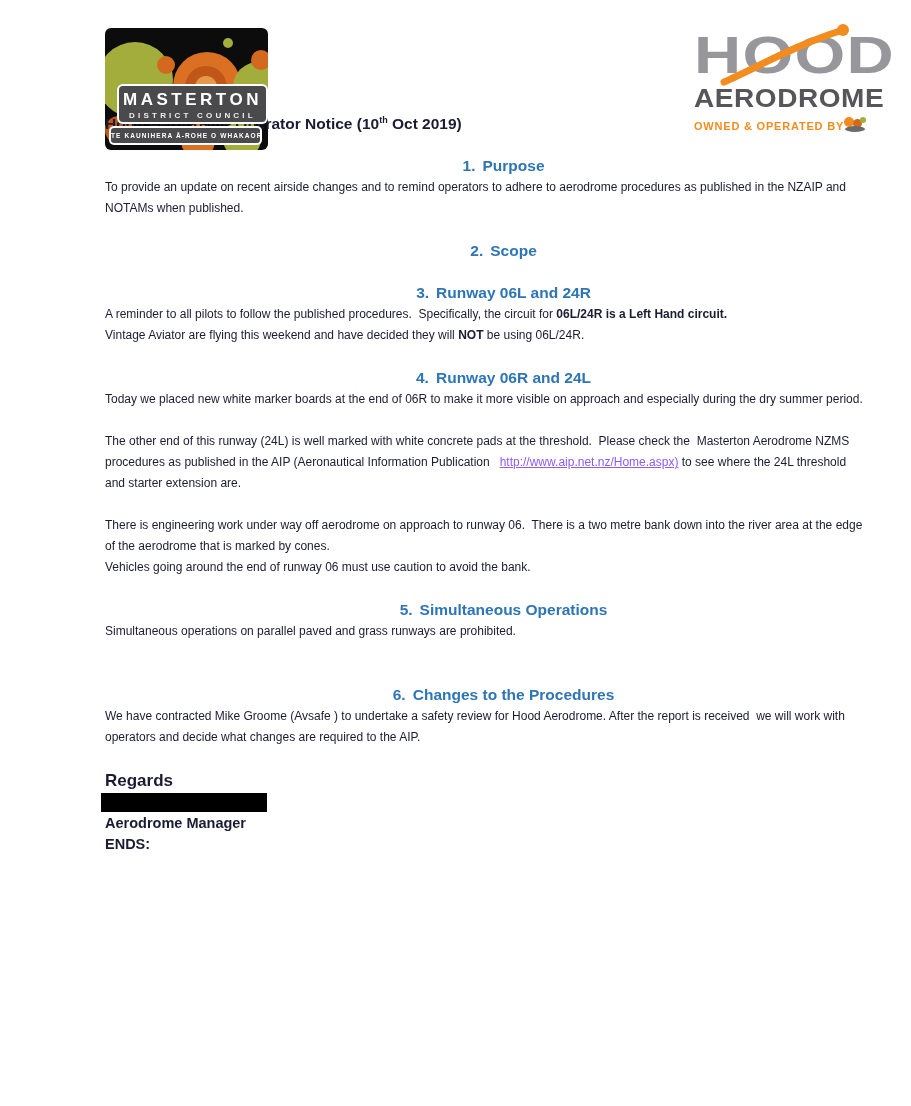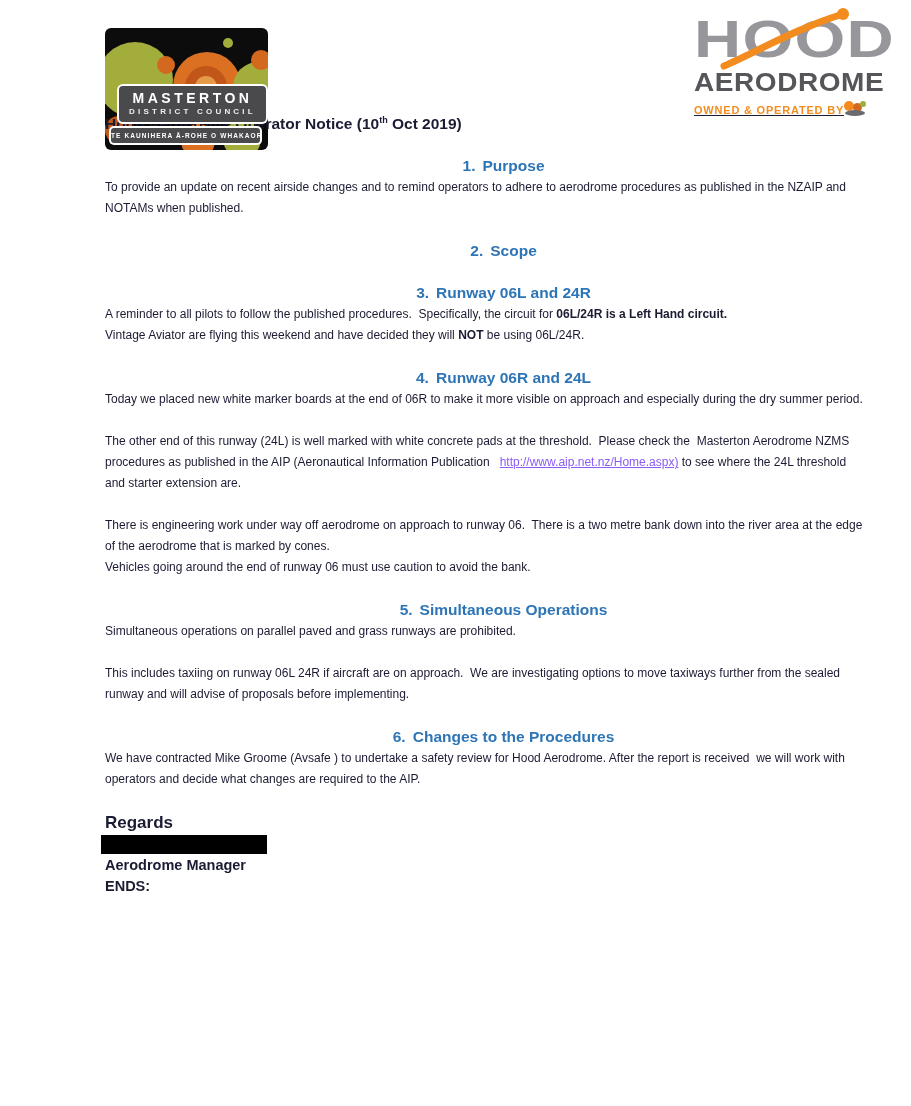--- a/index.html
+++ b/index.html
@@ -16,29 +16,29 @@
   .c-orange-ring{left:80px;top:38px;width:42px;height:42px;background:#C05618;}
   .c-orange-core{left:90px;top:48px;width:22px;height:22px;background:#E59A4A;}
   .c-olive-right{left:128px;top:34px;width:50px;height:50px;background:#A3AD3C;}
   .c-odot2{left:146px;top:22px;width:20px;height:20px;background:#D2691F;}
   .c-odot3{left:118px;top:10px;width:10px;height:10px;background:#A3AD3C;}
   .c-obl{left:0px;top:88px;width:28px;height:28px;background:#C05A1C;}
   .c-obm{left:76px;top:96px;width:34px;height:34px;background:#DB7023;}
   .c-obr{left:118px;top:92px;width:38px;height:38px;background:#A3AD3C;}
   .mdc-banner{position:absolute;left:14px;right:2px;top:58px;height:36px;background:#4A4A4C;
               border-radius:4px;box-shadow:0 0 0 2px #fff;z-index:2;text-align:center;}
-  .mdc-banner .l1{font-size:14px;font-weight:700;letter-spacing:3.5px;color:#fff;margin-top:4px;white-space:nowrap;}
+  .mdc-banner .l1{font-size:17px;font-weight:700;letter-spacing:3.5px;color:#fff;margin-top:4px;white-space:nowrap;}
   .mdc-banner .l2{font-size:8px;font-weight:700;letter-spacing:3.2px;color:#eee;margin-top:1px;white-space:nowrap;}
   .mdc-banner2{position:absolute;left:6px;right:8px;top:100px;height:15px;background:#4A4A4C;
                border-radius:3px;box-shadow:0 0 0 2px #fff;z-index:2;text-align:center;
                font-size:6.5px;font-weight:700;letter-spacing:1.1px;color:#fff;line-height:15px;
                overflow:hidden;white-space:nowrap;}
 
   
-  .hood-logo{position:absolute;left:694px;top:14px;width:216px;height:106px;text-decoration:underline;}
+  .hood-logo{position:absolute;left:694px;top:30px;width:216px;height:106px;}
   .hood-word{display:inline-block;font-size:51px;line-height:52px;font-weight:700;
              color:#97979B;letter-spacing:1px;transform:scaleX(1.28);transform-origin:left;}
   .hood-swoosh{position:absolute;left:0;top:-8px;width:216px;height:68px;pointer-events:none;}
   .hood-word2{display:inline-block;font-size:25px;line-height:28px;font-weight:700;color:#55555A;
               letter-spacing:0.5px;transform:scaleX(1.12);transform-origin:left;margin-top:2px;white-space:nowrap;}
   .hood-tagline{display:flex;align-items:center;margin-top:5px;}
   .hood-tagline .txt{font-size:11px;font-weight:700;color:#F28C1E;letter-spacing:0.8px;white-space:nowrap;}
   .mini-logo{position:relative;width:22px;height:17px;}
   .mini-logo i{position:absolute;border-radius:50%;}
   .mini-o1{left:0;top:0;width:10px;height:10px;background:#F28C1E;}
@@ -127,21 +127,20 @@
         <div class="sec-heading"><span class="sec-num">4.</span><span>Runway 06R and 24L</span></div>
         <p class="para"><span>Today we placed new white marker boards at the end of 06R to make it more visible on approach and especially during the dry summer period.</span></p>
         <div class="gap"></div>
         <p class="para"><span>The other end of this runway (24L) is well marked with white concrete pads at the threshold.  Please check the  Masterton Aerodrome NZMS procedures as published in the AIP (Aeronautical Information Publication   </span><a class="link" href="#">http://www.aip.net.nz/Home.aspx)</a><span> to see where the 24L threshold  and starter extension are.</span></p>
         <div class="gap"></div>
         <p class="para"><span>There is engineering work under way off aerodrome on approach to runway 06.  There is a two metre bank down into the river area at the edge of the aerodrome that is marked by cones.
 Vehicles going around the end of runway 06 must use caution to avoid the bank.</span></p>
         <div class="sec-heading"><span class="sec-num">5.</span><span>Simultaneous Operations</span></div>
         <p class="para"><span>Simultaneous operations on parallel paved and grass runways are prohibited.</span></p>
         <div class="gap"></div>
-        <p class="para"><span>This includes taxiing on runway 06L 24R if aircraft are on approach.  We are investigating options to move taxiways further from the sealed runway and will advise of proposals before implementing.</span></p>
         <div class="sec-heading"><span class="sec-num">6.</span><span>Changes to the Procedures</span></div>
         <p class="para"><span>We have contracted Mike Groome (Avsafe ) to undertake a safety review for Hood Aerodrome. After the report is received  we will work with operators and decide what changes are required to the AIP.</span></p>
       </div>
 
     <div class="regards">Regards</div>
     <div class="redaction"></div>
     <div class="role">Aerodrome Manager</div>
     <div class="ends">ENDS:</div>
   </div>
 

